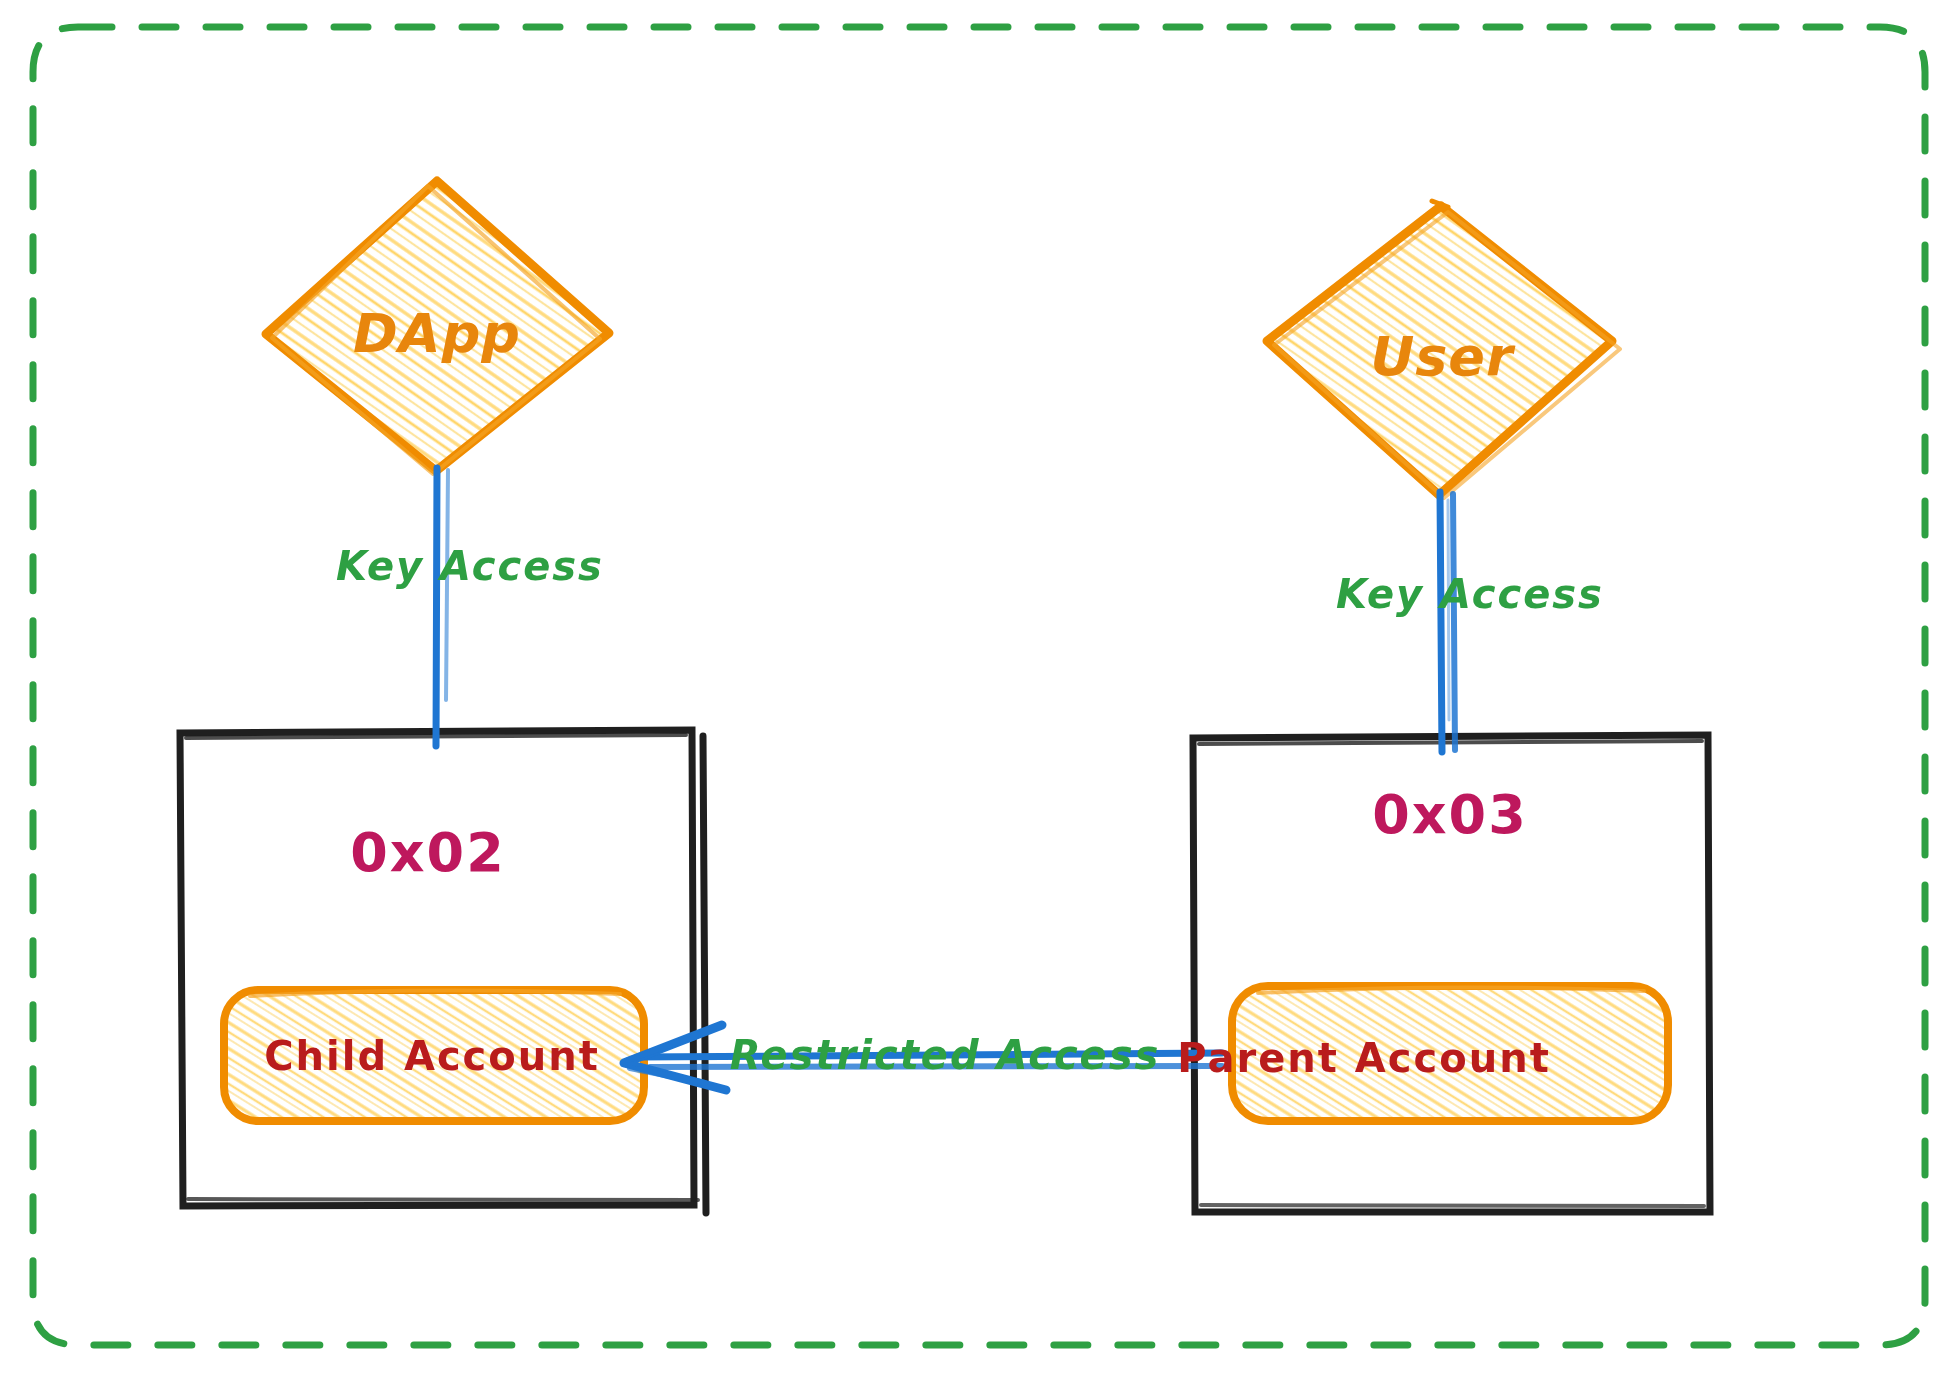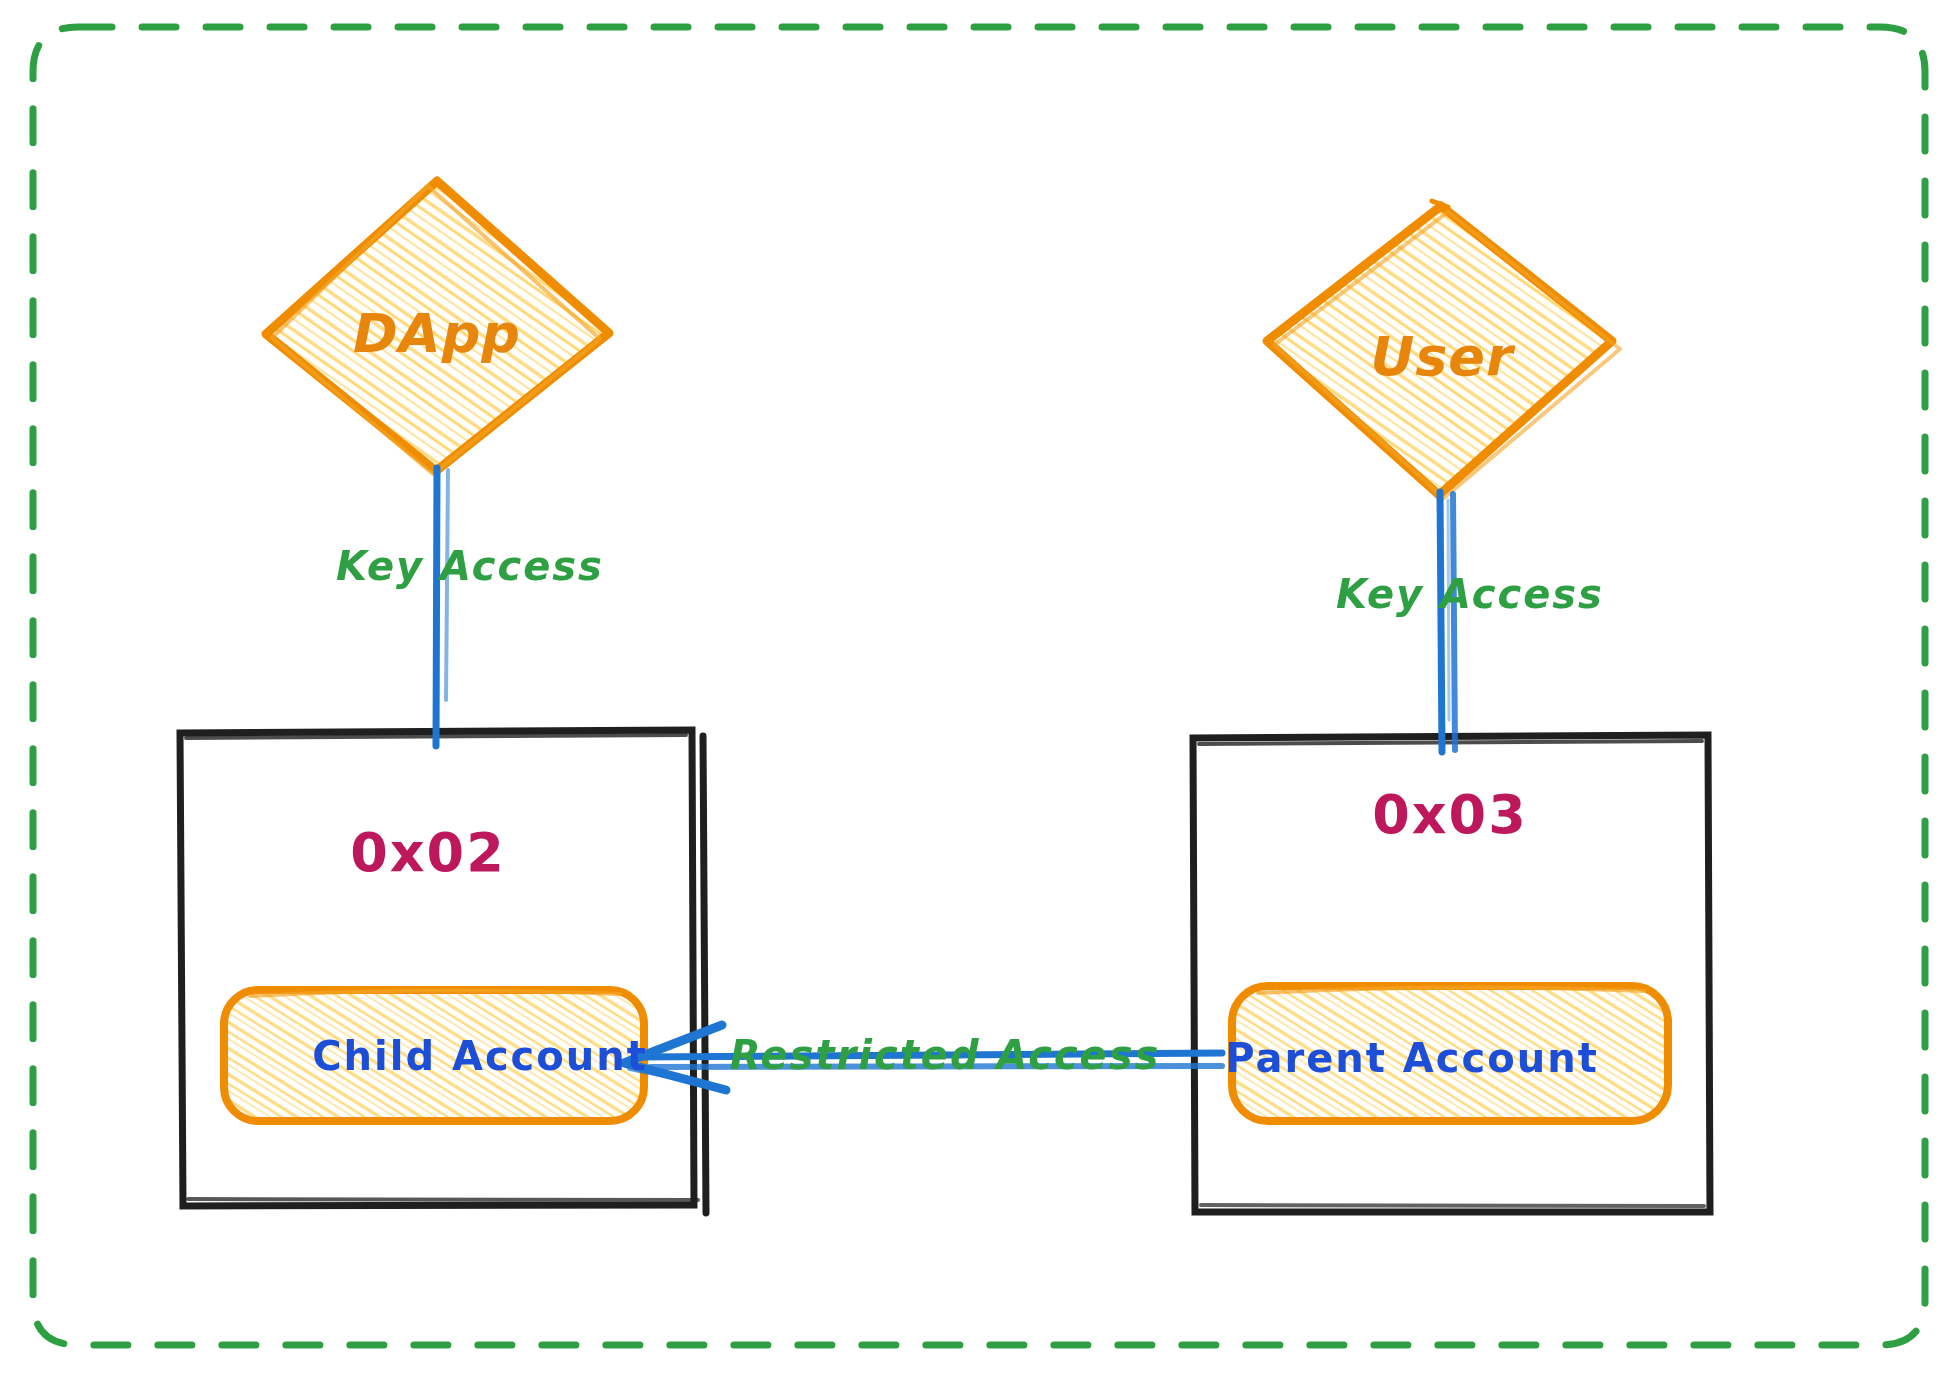--- a/index.html
+++ b/index.html
@@ -45,25 +45,24 @@
     letter-spacing: 2px;
   }
   .lbl-hex {
     color: #be185d;
     font-size: 54px;
     font-weight: 600;
     letter-spacing: 2px;
     margin-top: 34px;
   }
   .lbl-acct {
-    color: #1d4ed8;
+    color: #b91c1c;
     font-size: 40px;
     font-weight: 600;
     letter-spacing: 2px;
-    margin-left: 48px;
   }
   .ctr { transform: translate(-50%, -50%); }
 </style>
 </head>
 <body>
 
 <div id="canvas">
 
   <svg width="1954" height="1375" viewBox="0 0 1954 1375">
     <defs>

